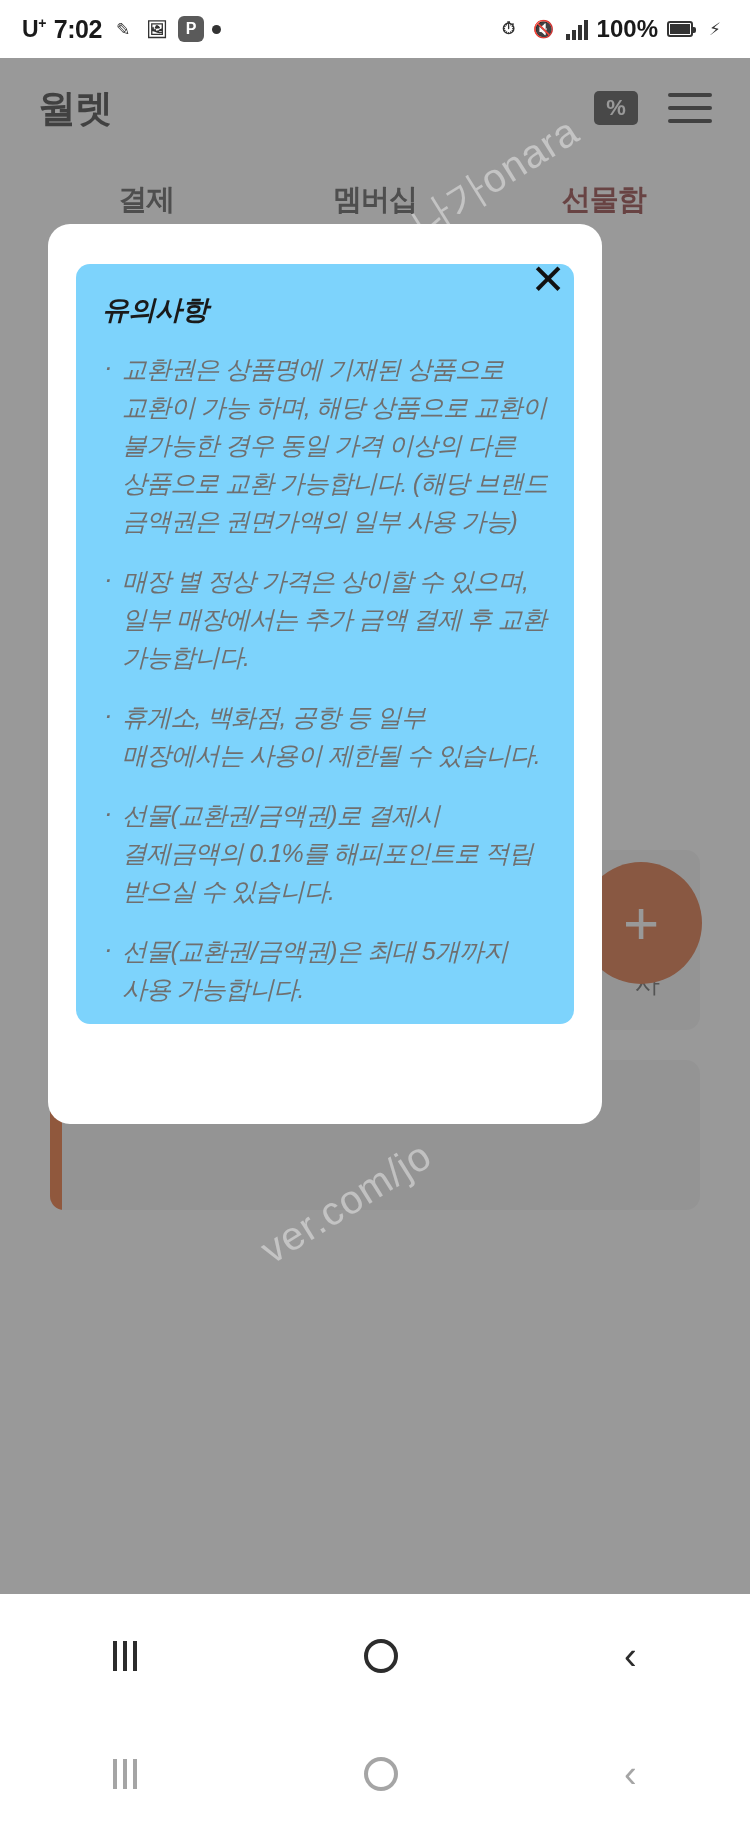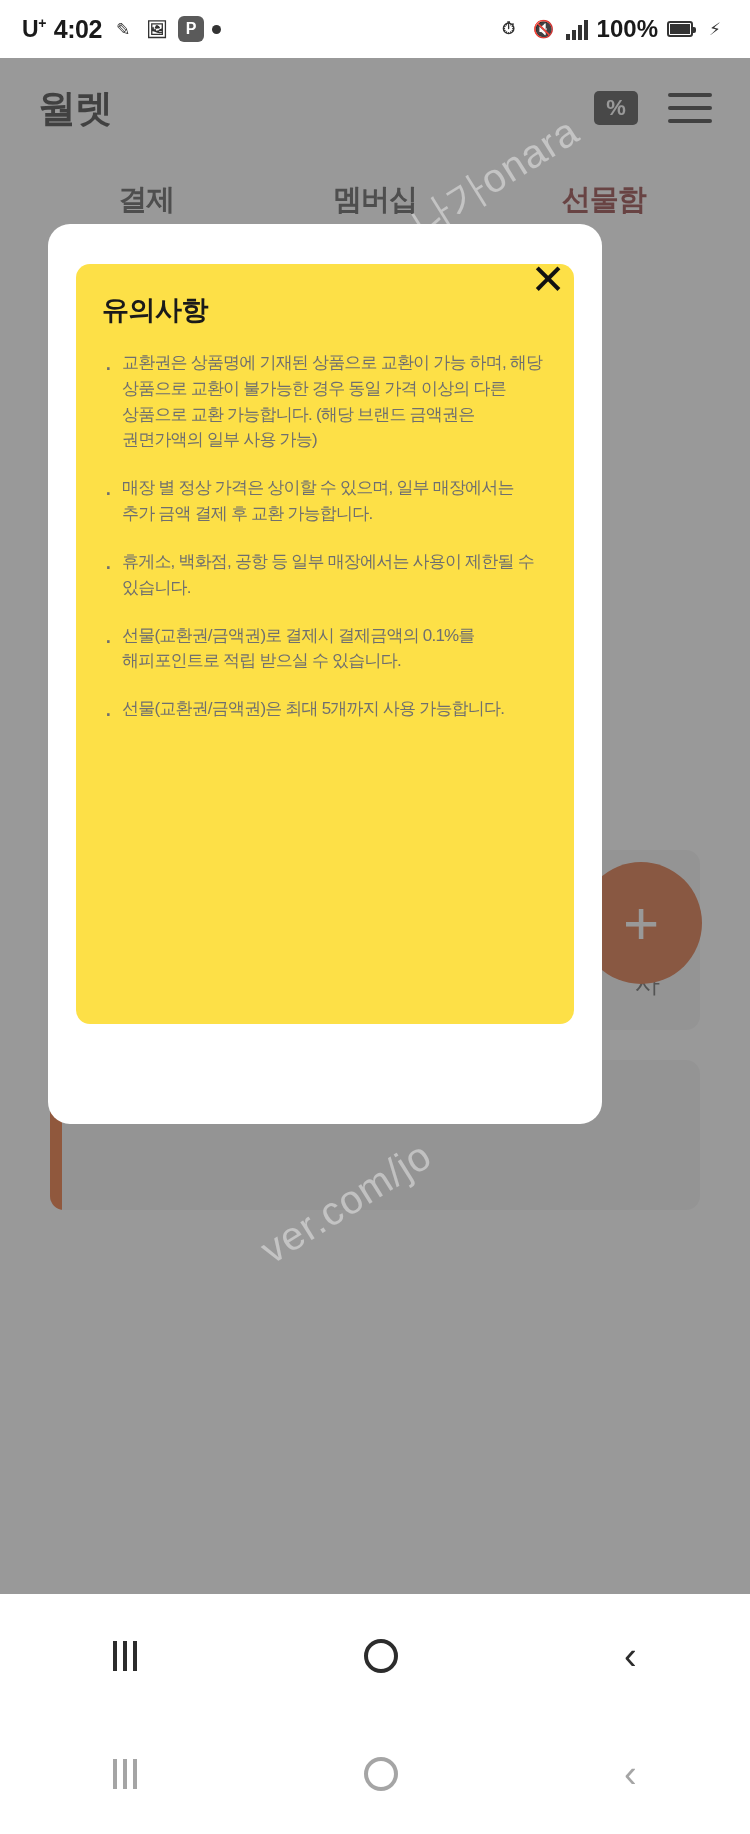--- a/index.html
+++ b/index.html
@@ -248,39 +248,40 @@
   .modal-title {
     margin-top: 66px;
     text-align: center;
     font-size: 31px;
     font-weight: 800;
     color: #1a1a1a;
     letter-spacing: -1px;
   }
   .notice-box {
     margin: 40px 28px 0 28px;
-    background: #fde047;
+    background: #7dd3fc;
     border-radius: 14px;
     padding: 28px 26px 30px 26px;
     height: 760px;
     overflow: hidden;
+    font-style: italic;
   }
   .notice-heading {
     font-size: 27px;
     font-weight: 800;
     color: #1a1a1a;
     margin-bottom: 22px;
     letter-spacing: -0.5px;
   }
   .notice-list { list-style: none; }
   .notice-list li {
     position: relative;
     padding-left: 20px;
     margin-bottom: 22px;
-    font-size: 17px;
+    font-size: 25px;
     line-height: 1.52;
     color: #6f6f6f;
     letter-spacing: -0.8px;
     word-break: keep-all;
   }
   .notice-list li:before {
     content: "·";
     position: absolute;
     left: 2px; top: -2px;
     font-size: 26px;
@@ -350,21 +351,21 @@
   .wm2 { left: 250px; top: 1180px; }
 </style>
 </head>
 <body>
 
 <div id="screen">
 
   <div class="statusbar">
     <div class="status-left">
       <span class="carrier"><span>U</span><sup>+</sup></span>
-      <span class="clock">4:02</span>
+      <span class="clock">7:02</span>
       <span class="mini-icon">✎</span>
       <span class="mini-icon">🖼</span>
       <span class="badge-icon">P</span>
       <span class="dot-icon"></span>
     </div>
     <div class="status-right">
       <span class="mini-icon">⏱</span>
       <span class="mini-icon">🔇</span>
       <span class="signal-bars">
           <i></i>

